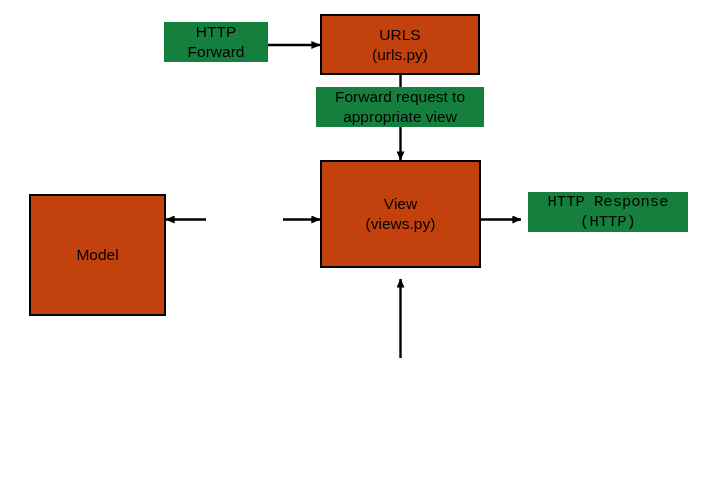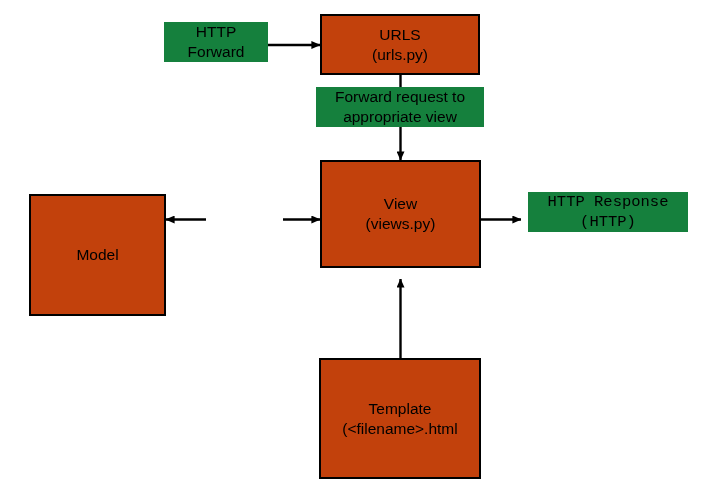--- a/index.html
+++ b/index.html
@@ -106,24 +106,20 @@
 
   <div class="node" id="node-model">
     <span class="ln">Model</span>
   </div>
 
   <div class="node" id="node-view">
     <span class="ln">View</span>
     <span class="ln">(views.py)</span>
   </div>
 
-  <div class="node" id="node-template">
-    <span class="ln">Template</span>
-    <span class="ln">(&lt;filename&gt;.html</span>
-  </div>
 
   <div class="freetext" id="label-http-request">
     <span class="ln">HTTP</span>
     <span class="ln">Forward</span>
   </div>
 
   <div class="freetext" id="label-forward">
     <span class="ln">Forward request to</span>
     <span class="ln">appropriate view</span>
   </div>

